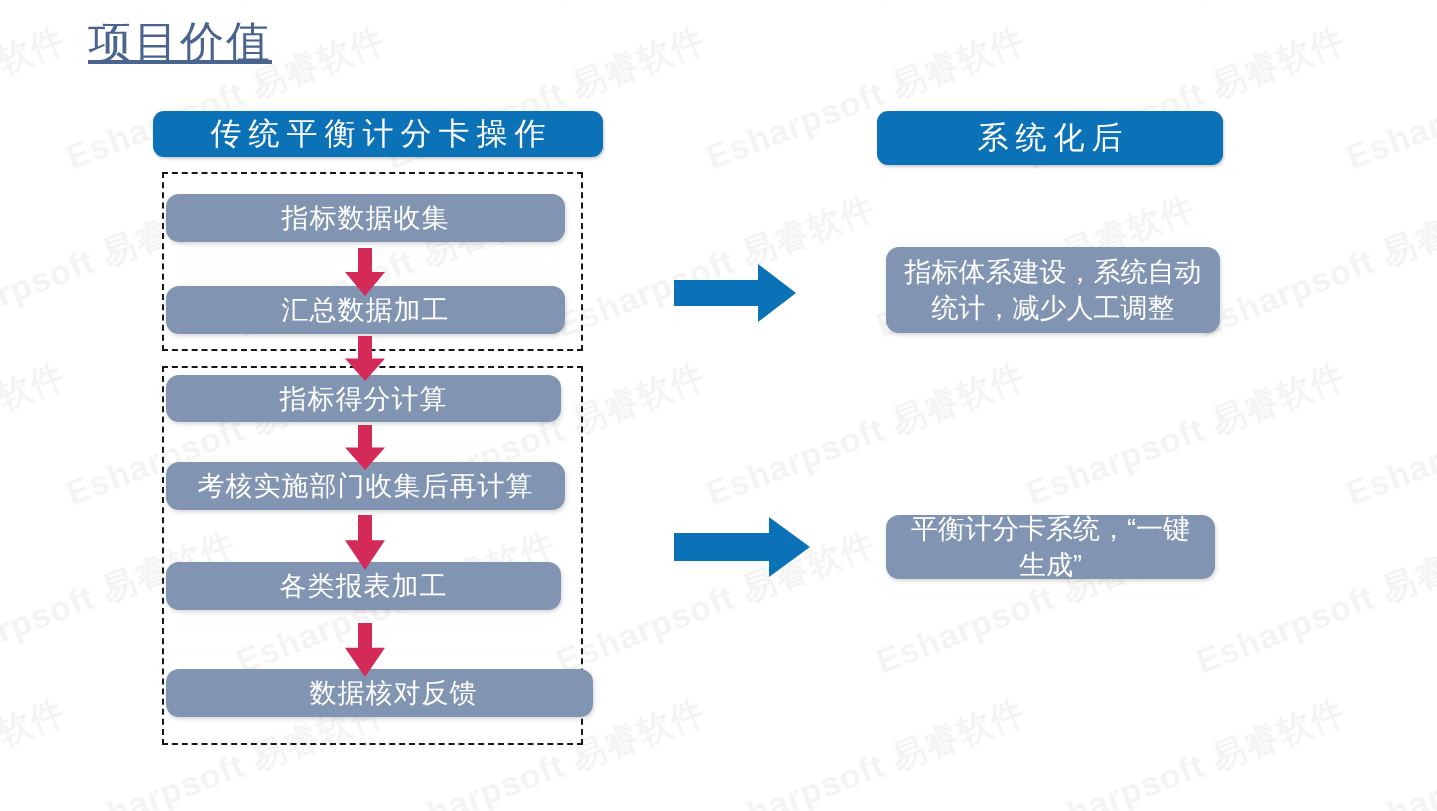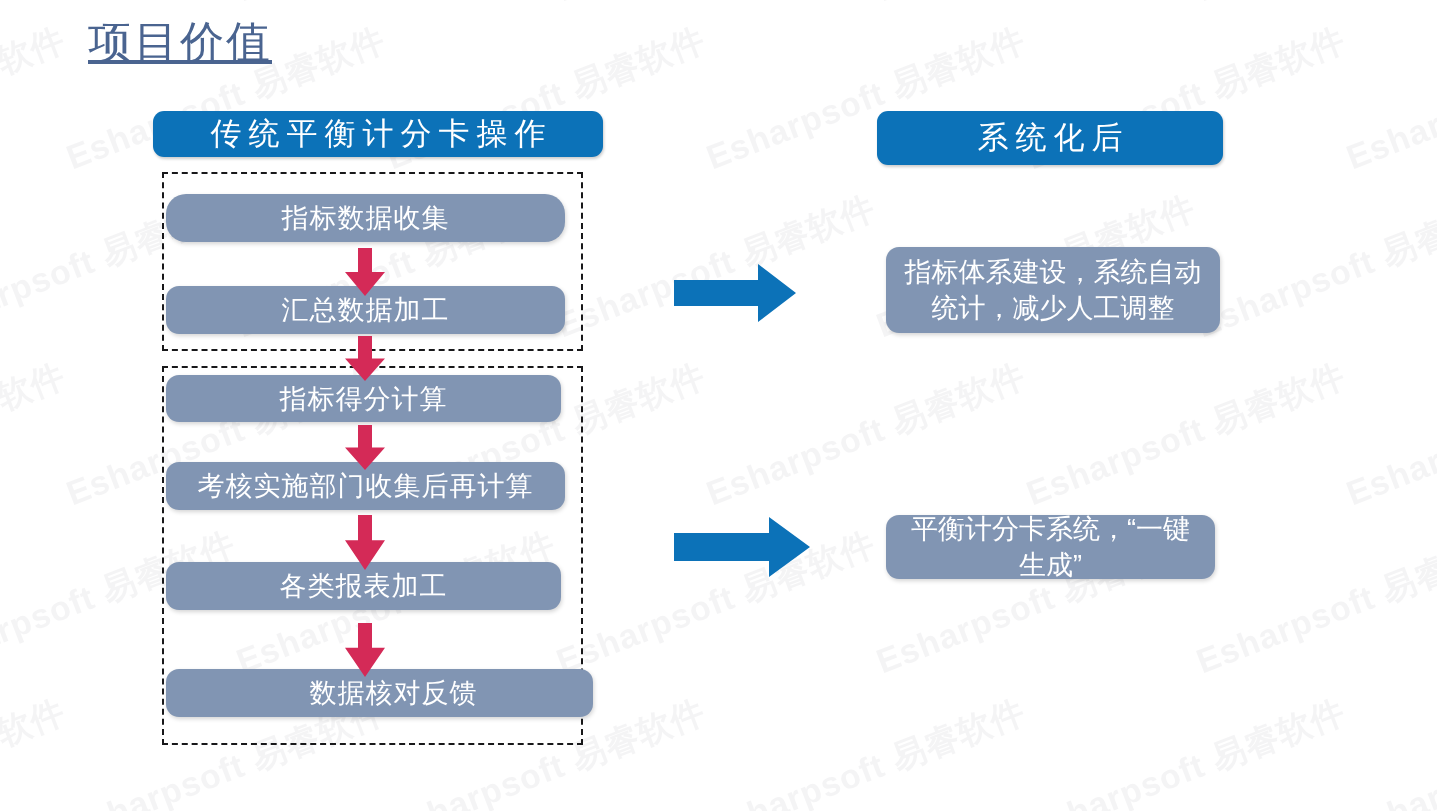--- a/index.html
+++ b/index.html
@@ -95,21 +95,21 @@
     border-radius: 13px;
     color: #ffffff;
     display: flex;
     align-items: center;
     justify-content: center;
     font-size: 27px;
     letter-spacing: 1px;
     box-shadow: 1px 2px 4px rgba(0,0,0,0.17);
     text-align: center;
   }
-  #box-1 { left: 166px; top: 194px; width: 399px; height: 48px; border-radius: 20px; }
+  #box-1 { left: 166px; top: 194px; width: 399px; height: 48px; }
   #box-2 { left: 166px; top: 286px; width: 399px; height: 48px; }
   #box-3 { left: 166px; top: 375px; width: 395px; height: 47px; }
   #box-4 { left: 166px; top: 462px; width: 399px; height: 48px; text-align: center; }
   #box-5 { left: 166px; top: 562px; width: 395px; height: 48px; }
   #box-6 { left: 166px; top: 669px; width: 399px; height: 48px; padding-left: 28px; }
 
   
   .outcome-box {
     position: absolute;
     background: #8195b3;

